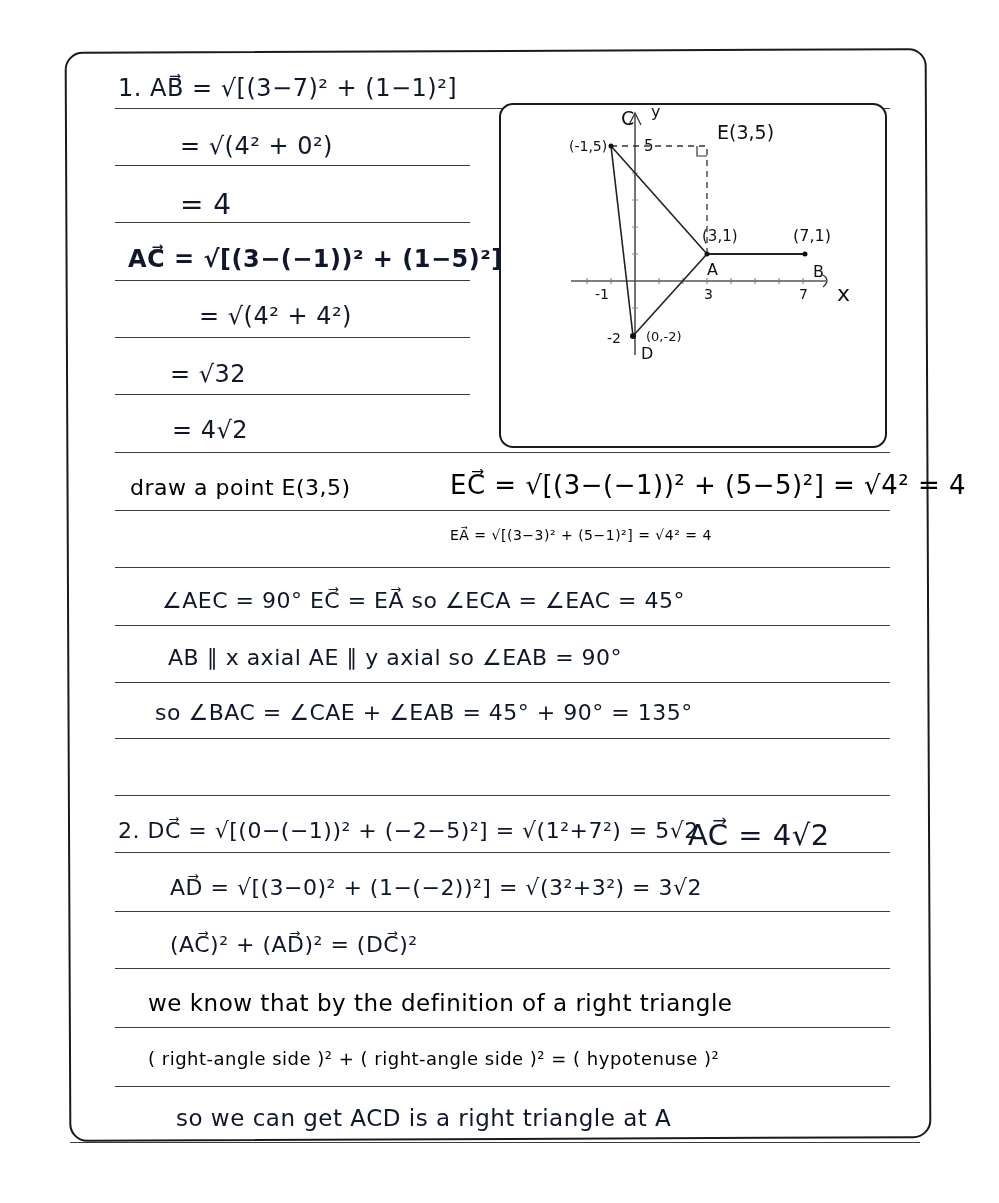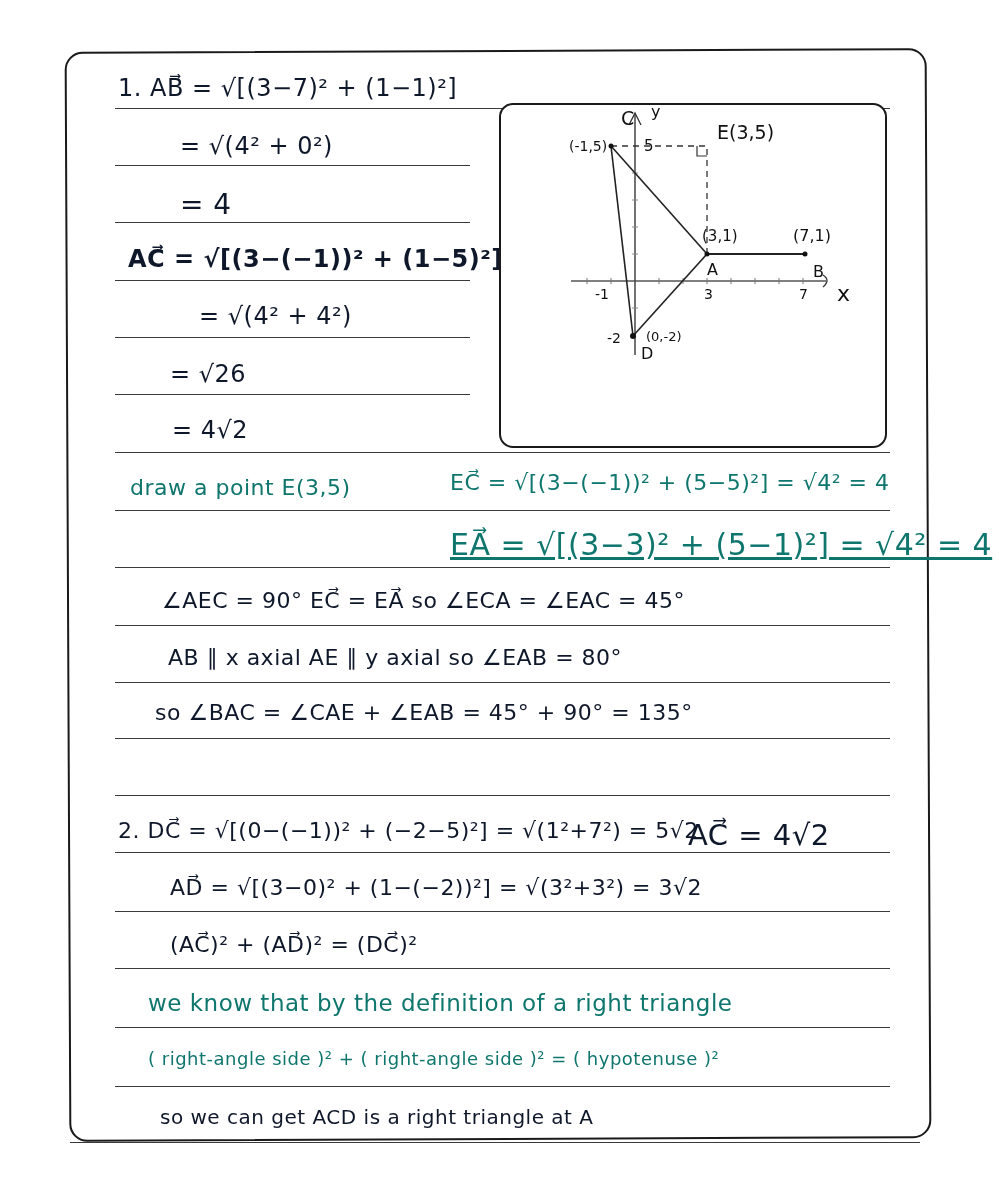--- a/index.html
+++ b/index.html
@@ -12,21 +12,21 @@
   }
   .rule {
     position: absolute; left: 115px; width: 775px; height: 0;
     border-top: 1.6px solid #3a3a3a;
   }
   .line-text {
     position: absolute; white-space: nowrap;
     font-family: "DejaVu Sans", sans-serif; font-size: 24px; color: #0f172a;
     letter-spacing: 0.5px;
   }
-  .red { color: #0f766e; }
+  .red { color: #000000; }
   .graph-box {
     position: absolute; left: 499px; top: 103px; width: 388px; height: 345px;
     border: 2px solid #1a1a1a; border-radius: 14px; box-sizing: border-box;
     background: #fff;
   }
   .graph-box svg { position: absolute; left: 0; top: 0; }
   .glabel { font-family: "DejaVu Sans", sans-serif; fill: #111; }
 </style>
 </head>
 <body>
@@ -51,38 +51,38 @@
 <div class="rule" style="top:968px;"></div>
 <div class="rule" style="top:1027px;"></div>
 <div class="rule" style="top:1086px;"></div>
 <div class="rule" style="top:1142px; left:70px; width:850px;"></div>
 
 <div class="line-text" style="left:118px; top:74px;">1.  AB⃗ = √[(3−7)² + (1−1)²]</div>
 <div class="line-text" style="left:180px; top:132px;">= √(4² + 0²)</div>
 <div class="line-text" style="left:180px; top:188px; font-size:28px;">= 4</div>
 <div class="line-text" style="left:128px; top:245px;font-weight:bold;">AC⃗ = √[(3−(−1))² + (1−5)²]</div>
 <div class="line-text" style="left:173px; top:302px;margin-left:26px;">= √(4² + 4²)</div>
-<div class="line-text" style="left:170px; top:360px;">= √26</div>
+<div class="line-text" style="left:170px; top:360px;">= √32</div>
 <div class="line-text" style="left:172px; top:416px;text-align:right;">= 4√2</div>
 
 <div class="line-text red" style="left:130px; top:475px; font-size:22px;">draw  a  point  E(3,5)</div>
-<div class="line-text red" style="left:450px; top:470px; font-size:22px;">EC⃗ = √[(3−(−1))² + (5−5)²]  = √4² = 4</div>
-<div class="line-text red" style="left:450px; top:527px; font-size:30px;text-decoration:underline;">EA⃗ = √[(3−3)² + (5−1)²]  = √4² = 4</div>
+<div class="line-text red" style="left:450px; top:470px; font-size:26px;">EC⃗ = √[(3−(−1))² + (5−5)²]  = √4² = 4</div>
+<div class="line-text red" style="left:450px; top:527px; font-size:14px;">EA⃗ = √[(3−3)² + (5−1)²]  = √4² = 4</div>
 
 <div class="line-text" style="left:162px; top:588px; font-size:22px;">∠AEC = 90°      EC⃗ = EA⃗     so  ∠ECA = ∠EAC = 45°</div>
-<div class="line-text" style="left:168px; top:645px; font-size:22px;">AB ∥ x axial      AE ∥ y axial       so   ∠EAB = 80°</div>
+<div class="line-text" style="left:168px; top:645px; font-size:22px;">AB ∥ x axial      AE ∥ y axial       so   ∠EAB = 90°</div>
 <div class="line-text" style="left:155px; top:700px; font-size:22px;">so   ∠BAC = ∠CAE + ∠EAB = 45° + 90° = 135°</div>
 
 <div class="line-text" style="left:118px; top:818px; font-size:22px;">2.  DC⃗ = √[(0−(−1))² + (−2−5)²]  = √(1²+7²) = 5√2</div>
 <div class="line-text" style="left:688px; top:818px; font-size:29px;">AC⃗ = 4√2</div>
 <div class="line-text" style="left:170px; top:875px; font-size:22px;">AD⃗ = √[(3−0)² + (1−(−2))²] = √(3²+3²) = 3√2</div>
 <div class="line-text" style="left:170px; top:932px; font-size:22px;">(AC⃗)² + (AD⃗)² = (DC⃗)²</div>
 <div class="line-text red" style="left:148px; top:990px; font-size:23px;text-align:right;">we  know  that  by  the  definition  of  a  right  triangle</div>
 <div class="line-text red" style="left:148px; top:1048px; font-size:18px;">( right-angle  side )² + ( right-angle  side )² = ( hypotenuse )²</div>
-<div class="line-text" style="left:160px; top:1105px; font-size:20px;">so  we  can  get  ACD  is  a  right  triangle  at  A</div>
+<div class="line-text" style="left:176px; top:1105px; font-size:23px;">so  we  can  get  ACD  is  a  right  triangle  at  A</div>
 
 <div class="graph-box">
   <svg width="388" height="345" viewBox="0 0 388 345">
 
     <line x1="70" y1="176" x2="325" y2="176" stroke="#555" stroke-width="1.3"></line>
 
     <g stroke="#777" stroke-width="1">
       <line x1="86" y1="173" x2="86" y2="179"></line>
         <line x1="110" y1="173" x2="110" y2="179"></line>
       <line x1="158" y1="173" x2="158" y2="179"></line>

